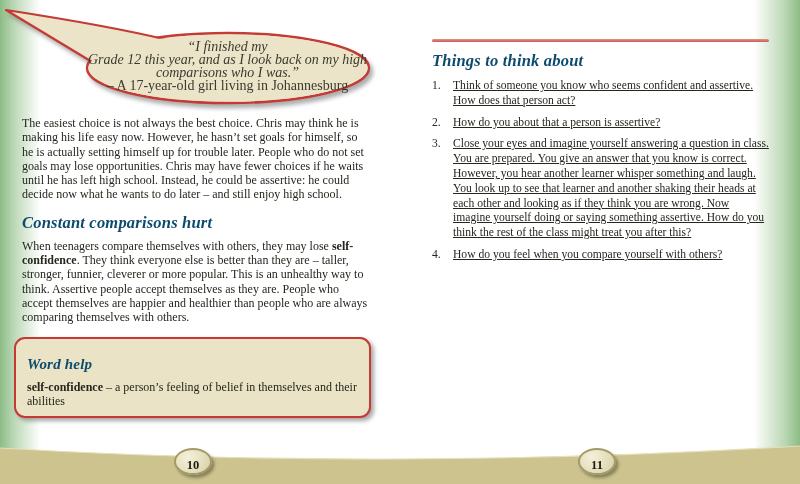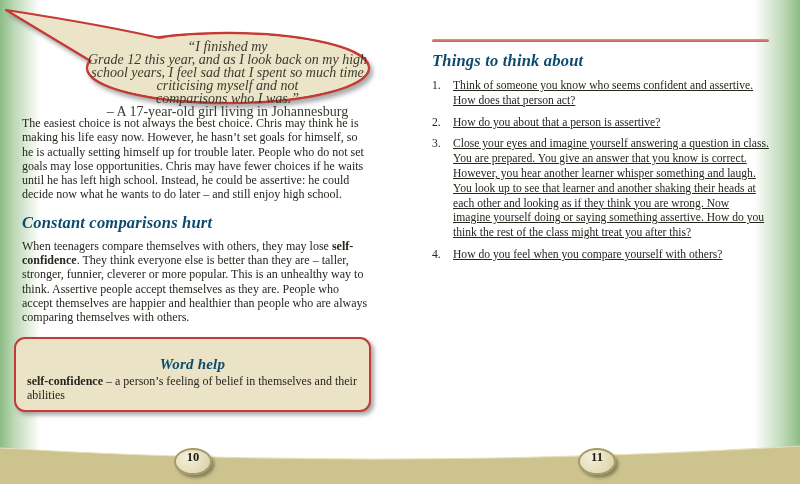--- a/index.html
+++ b/index.html
@@ -17,21 +17,21 @@
   
   .band { position:absolute; left:0; bottom:0; width:800px; height:54px; z-index:2; }
 
   
   .page-badge {
     position:absolute; width:38px; height:27px; z-index:3;
     border-radius:50%;
     background:radial-gradient(circle at 35% 30%, #f4efdb 0%, #e6dfbd 55%, #d6cda2 100%);
     border:2px solid #a39a68;
     box-shadow:2.5px 3px 3px rgba(70,70,45,0.5);
-    display:flex; align-items:flex-start; justify-content:center;
+    display:flex; align-items:flex-end; justify-content:center;
     font-weight:bold; font-size:12.5px; color:#1c1c10;
   }
   .badge-left  { left:174px; top:448px; }
   .badge-right { left:578px; top:448px; }
 
   
   .bubble-svg { position:absolute; left:0; top:0; z-index:4;
     filter:drop-shadow(3px 4px 2px rgba(105,105,105,0.55)); }
   .bubble-text {
     position:absolute; left:70px; top:41px; width:315px; z-index:5;
@@ -49,21 +49,21 @@
     font-size:16.5px; line-height:19px; letter-spacing:0.2px;
   }
   .left-col .red-head { margin:11px 0 7px; }
   .para { margin:0; }
 
   .word-help {
     margin-top:12px; margin-left:-8px; width:357px;
     background:#ebe3c6; border:2px solid #c43a34; border-radius:11px;
     padding:5px 11px 8px; box-shadow:3px 3px 4px rgba(110,110,110,0.6);
   }
-  .word-help .red-head { font-size:15px; line-height:18px; margin-bottom:1px;text-align:center; }
+  .word-help .red-head { font-size:15px; line-height:18px; margin-bottom:7px; }
   .word-help .def { font-size:12px; line-height:14px; }
 
   
   .right-col { position:absolute; left:432px; top:39px; width:337px; z-index:5;
     font-size:11.6px; line-height:14.8px; }
   .rule { height:3px; border-radius:2px; margin-bottom:9px;
     background:linear-gradient(to bottom,#e0948a,#c85b50); }
   .right-col .red-head { margin-bottom:9px; }
   .q-item { display:flex; margin-bottom:7px; }
   .q-num { width:21px; flex-shrink:0; }
@@ -88,21 +88,20 @@
 </div>
 
 <svg class="bubble-svg" width="390" height="120" viewBox="0 0 390 120" aria-hidden="true">
   <ellipse cx="228" cy="68" rx="141" ry="35" fill="#ece4c8" stroke="#c43a34" stroke-width="2.4"></ellipse>
   <path d="M6,10 Q110,26 168,40 Q146,62 122,80 Q62,44 6,10 Z" fill="#ece4c8" stroke="#c43a34" stroke-width="2.2" stroke-linejoin="round"></path>
   <ellipse cx="228" cy="68" rx="139.6" ry="33.6" fill="#ece4c8"></ellipse>
 </svg>
 <div class="bubble-text">
   <span class="line">“I finished my</span>
   <span class="line">Grade 12 this year, and as I look back on my high</span>
-  <span class="line">school years, I feel sad that I spent so much time criticising myself and not</span>
   <span class="line">comparisons who I was.”</span>
   <span class="attr">– A 17-year-old girl living in Johannesburg</span>
 </div>
 
 <div class="left-col">
   <p class="para">The easiest choice is not always the best choice. Chris may think he is making his life easy now. However, he hasn’t set goals for himself, so he is actually setting himself up for trouble later. People who do not set goals may lose opportunities. Chris may have fewer choices if he waits until he has left high school. Instead, he could be assertive: he could decide now what he wants to do later – and still enjoy high school.</p>
   <h2 class="red-head">Constant comparisons hurt</h2>
   <p class="para"><span>When teenagers compare themselves with others, they may lose </span><strong>self-confidence</strong><span>. They think everyone else is better than they are – taller, stronger, funnier, cleverer or more popular. This is an unhealthy way to think. Assertive people accept themselves as they are. People who accept themselves are happier and healthier than people who are always comparing themselves with others.</span></p>
   <div class="word-help">
     <div class="red-head">Word help</div>

